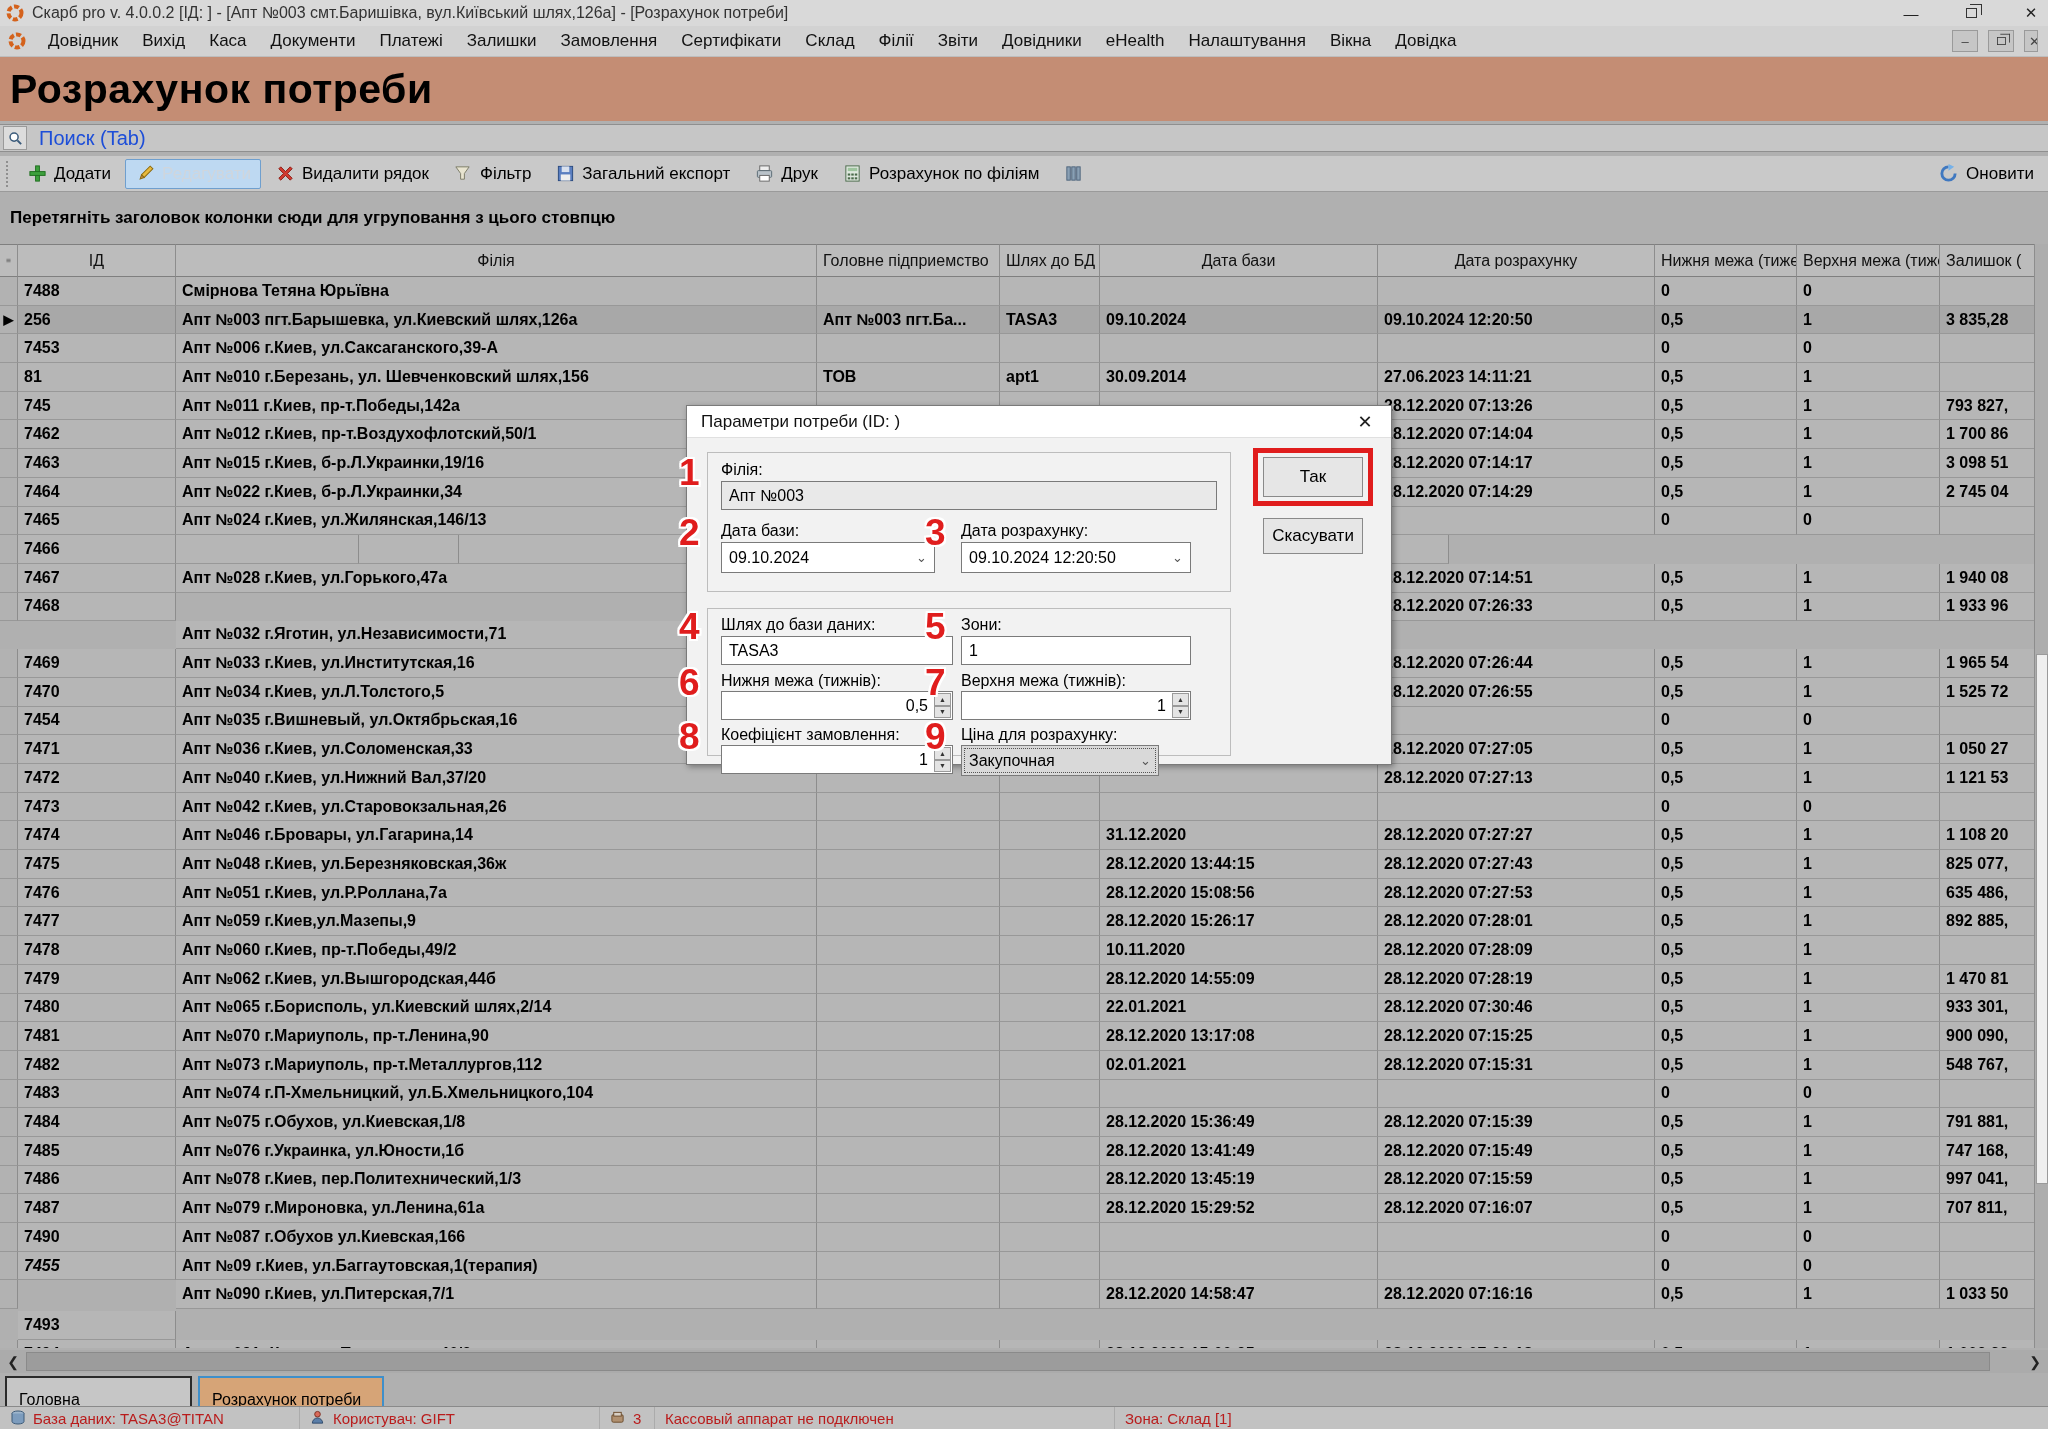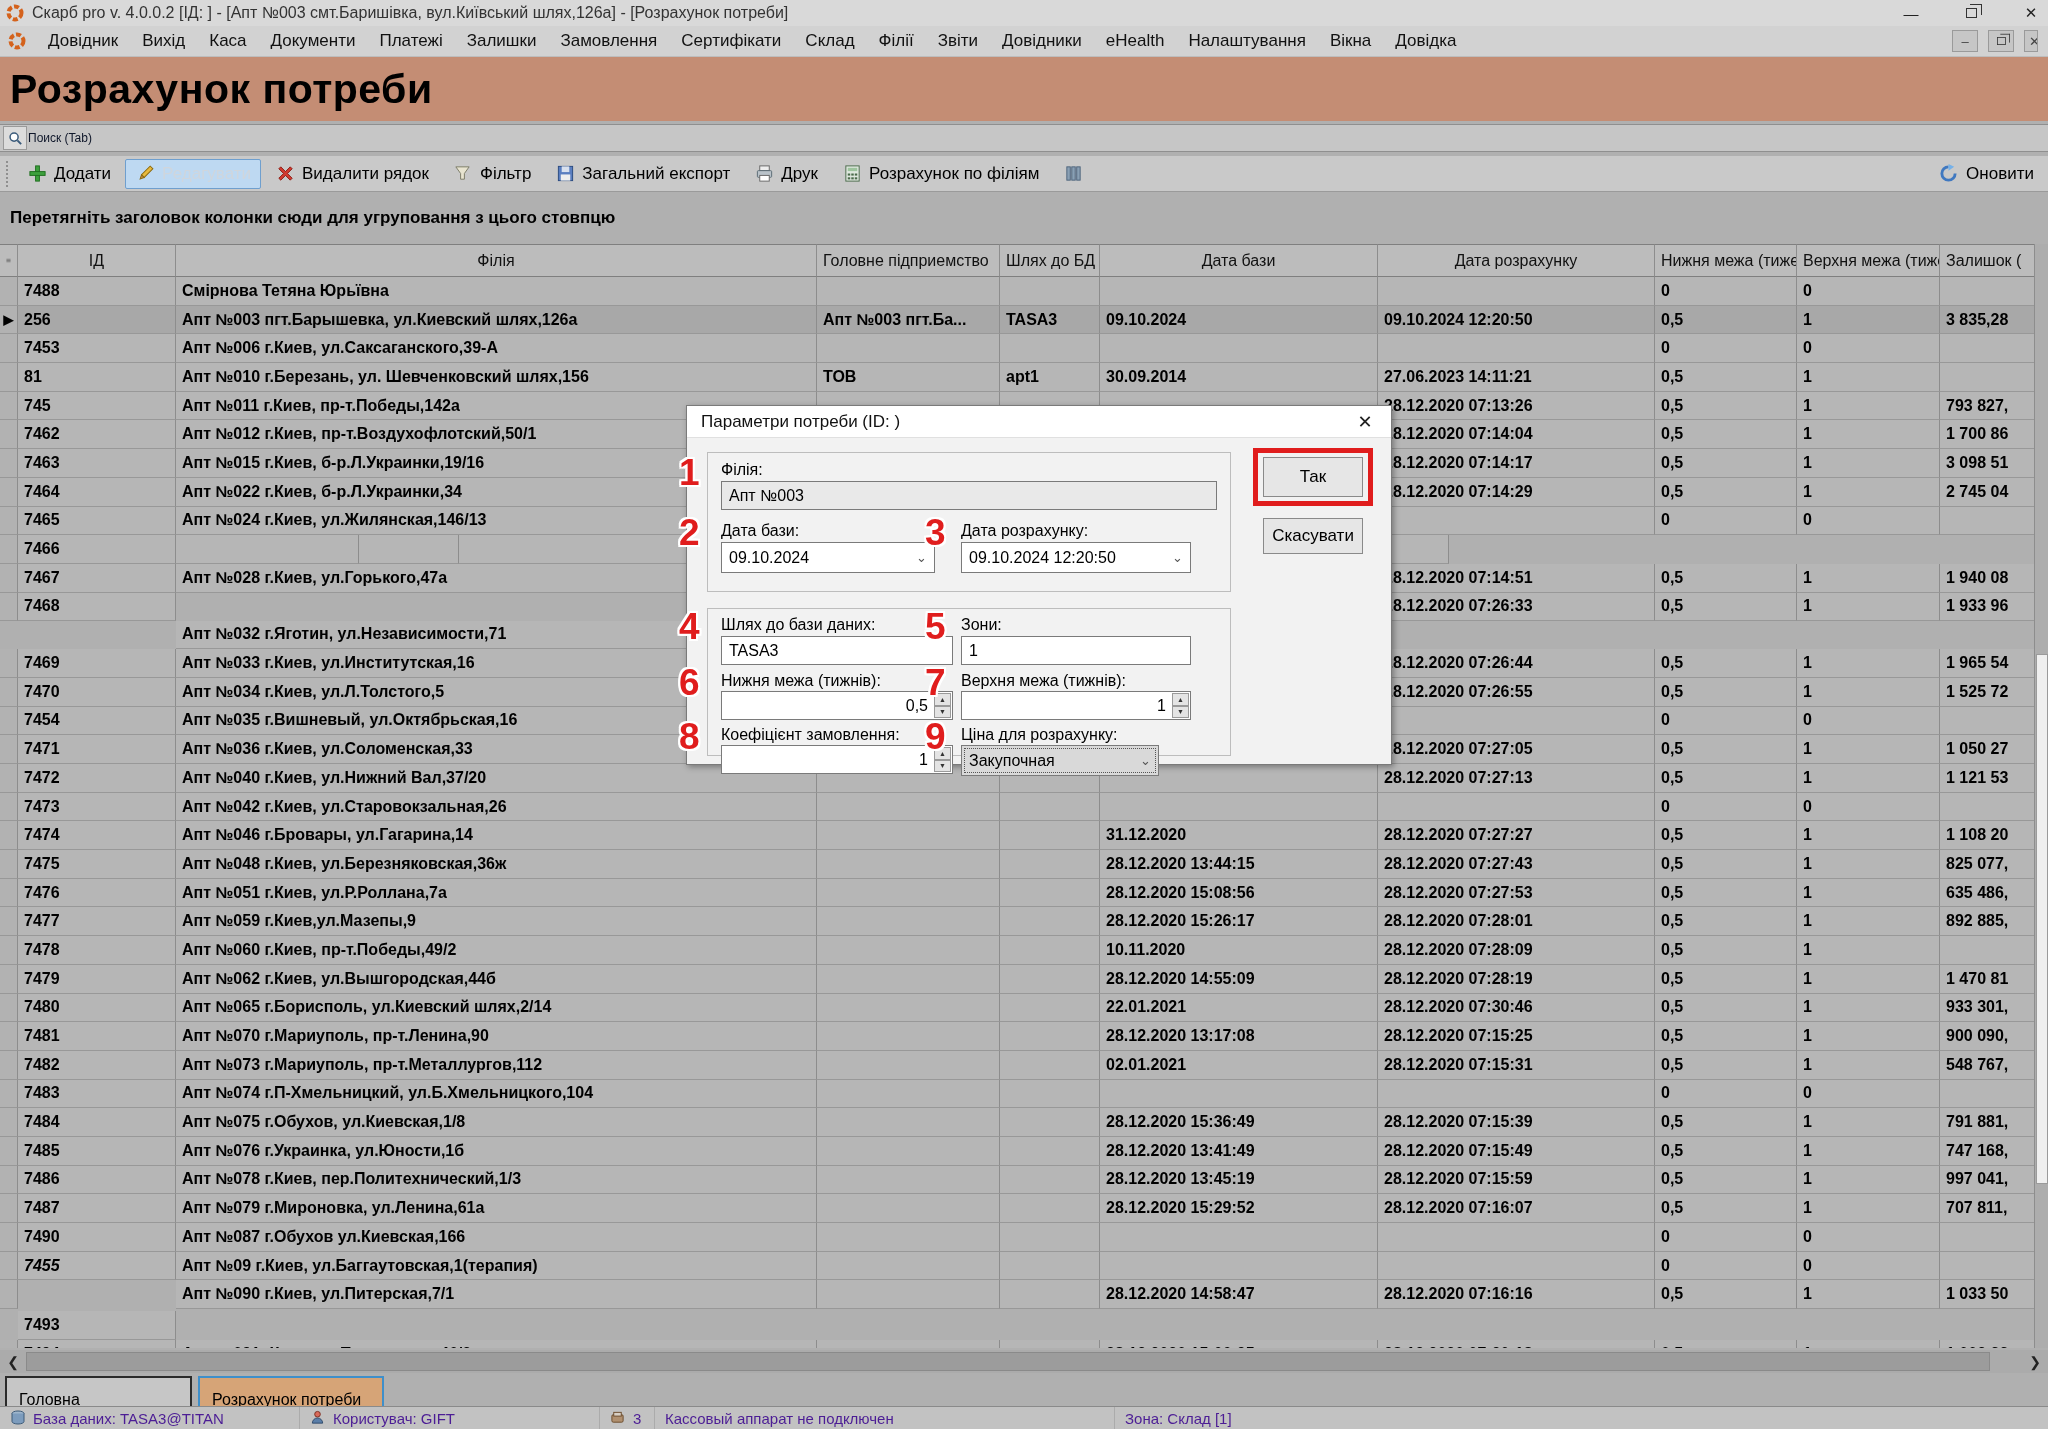--- a/index.html
+++ b/index.html
@@ -28,21 +28,21 @@
 
   
   #band{left:0;top:57px;width:2048px;height:64px;background:#c48d74;display:flex;align-items:center;}
   #page-title{font-size:41px;font-weight:bold;color:#000;padding-left:10px;letter-spacing:0.5px;}
 
   
   #searchbar{left:0;top:124px;width:2048px;height:28px;background:#c6c6c6;
     border-top:1px solid #8f8f8f;border-bottom:1px solid #8f8f8f;display:flex;align-items:center;}
   #search-iconbox{width:24px;height:24px;margin-left:3px;display:flex;align-items:center;justify-content:center;
     border:1px solid #9a9a9a;background:#dcdcdc;}
-  #search-text{font-size:12px;color:#0f172a;margin-left:1px;}
+  #search-text{font-size:20px;color:#1d4ed8;margin-left:12px;}
 
   
   #toolbar{left:0;top:156px;width:2048px;height:36px;background:#c9c9c9;
     border-bottom:1px solid #9a9a9a;display:flex;align-items:center;padding-left:4px;}
   .grip{width:7px;height:26px;margin-right:6px;
     background-image:repeating-linear-gradient(#8f8f8f 0 2px,transparent 2px 4px);
     background-size:2px 100%;background-repeat:repeat-y;background-position:2px 0;}
   .tb-btn{display:flex;align-items:center;gap:7px;font-size:17px;color:#000;
     padding:4px 9px;border:1px solid transparent;cursor:default;white-space:nowrap;}
   .tb-btn.active{background:#bed9f2;border:1px solid #6f9fce;color:#cfd6dd;border-radius:2px;}
@@ -78,21 +78,21 @@
   #hthumb{height:19px;background:#9c9c9c;border:1px solid #8a8a8a;width:1964px;margin-top:0;}
 
   
   #tabs{left:0;top:1376px;width:2048px;height:30px;display:flex;gap:6px;padding-left:5px;}
   .tab{height:48px;display:flex;align-items:center;padding:0 12px;font-size:16px;color:#000;}
   .tab.inactive{background:#c6c6c6;border:2px solid #2b2b2b;width:187px;}
   .tab.active{background:#d6a477;border:2px solid #3f8fca;width:186px;}
 
   
   #statusbar{left:0;top:1406px;width:2048px;height:23px;background:#c2c2c2;border-top:1px solid #8a8a8a;
-    display:flex;align-items:center;font-size:15px;color:#4c1d95;}
+    display:flex;align-items:center;font-size:15px;color:#b91c1c;}
   .sb-item{display:flex;align-items:center;gap:7px;padding:0 10px;height:100%;border-right:1px solid #ababab;}
   .sb-icon{width:16px;height:16px;display:inline-flex;}
 
   
   #dialog{left:686px;top:405px;width:706px;height:360px;background:#f2f2f2;
     border:1px solid #7a7a7a;box-shadow:2px 2px 6px rgba(0,0,0,0.35);}
   #dialog-title{height:32px;background:#ffffff;display:flex;align-items:center;
     padding:0 14px;font-size:17px;color:#111;border-bottom:1px solid #e0e0e0;}
   #dialog-close{margin-left:auto;font-size:18px;color:#222;width:24px;text-align:center;}
   .groupbox{position:absolute;border:1px solid #bdbdbd;background:#f2f2f2;}

